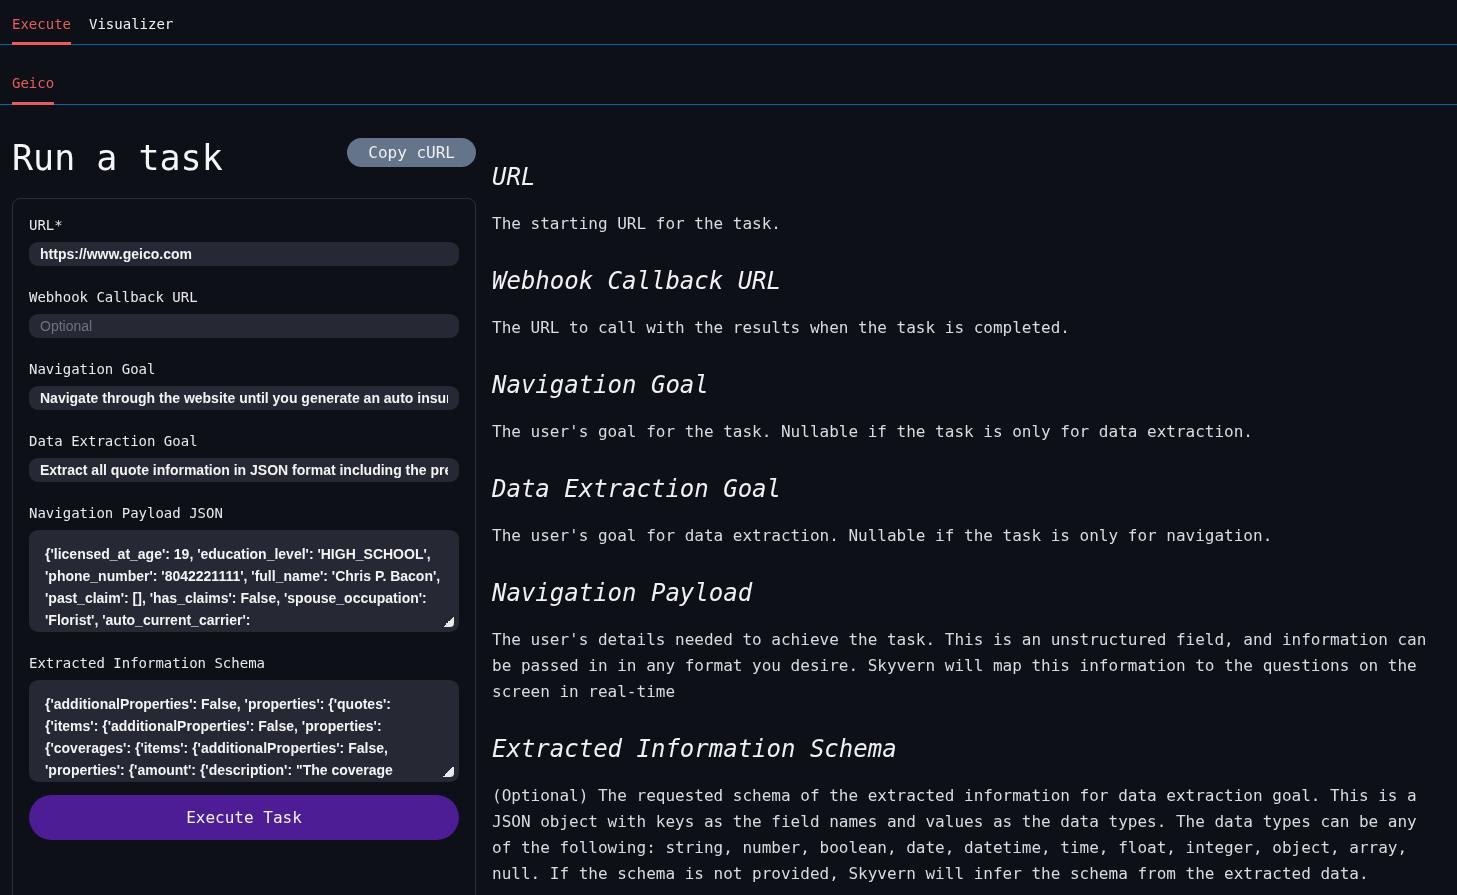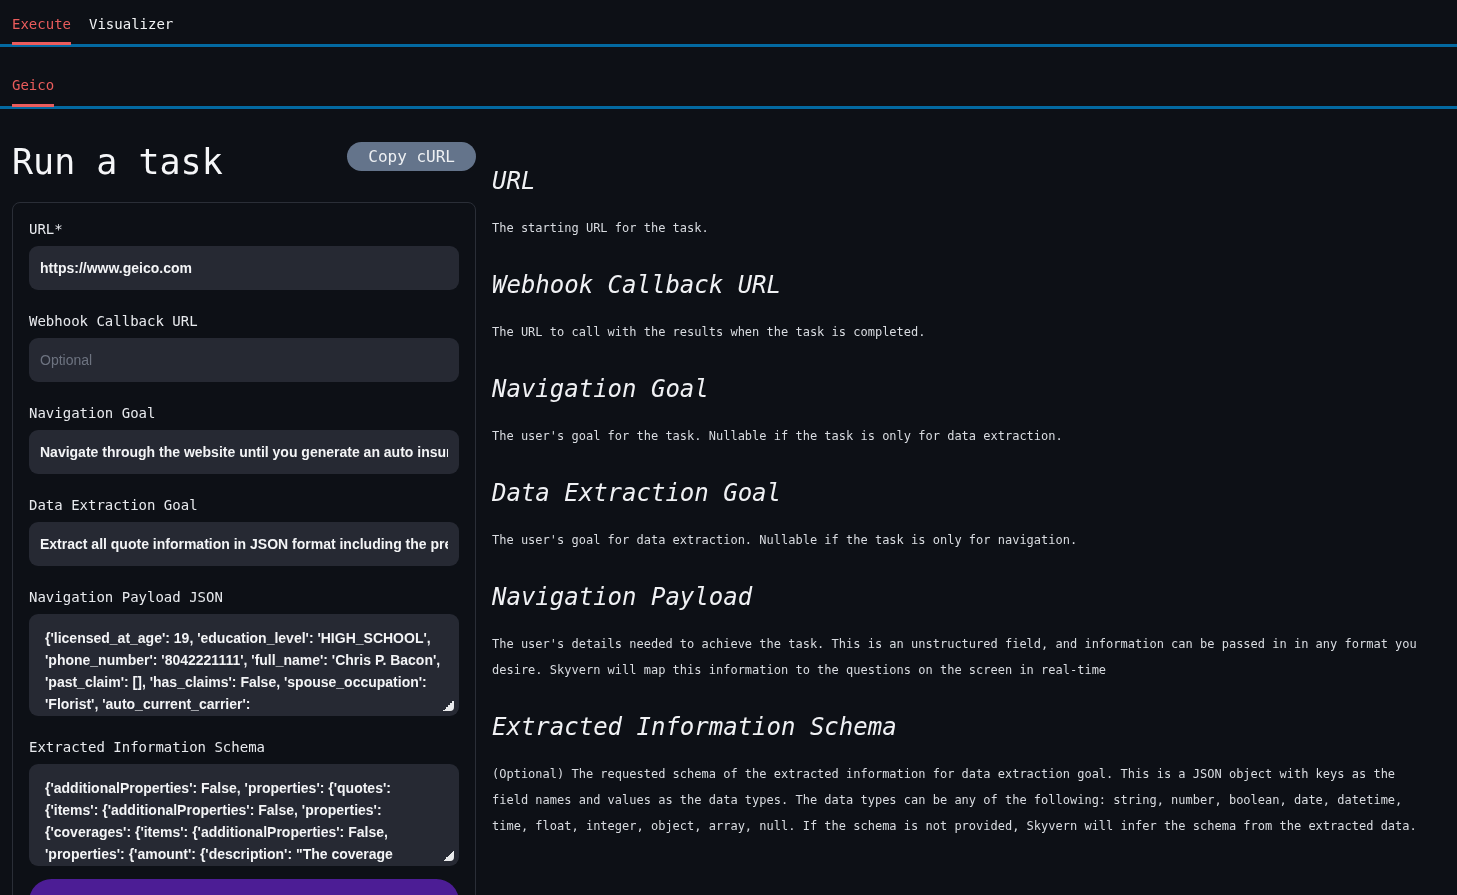--- a/index.html
+++ b/index.html
@@ -6,21 +6,21 @@
   html,body { width:1457px; height:895px; overflow:hidden; }
   body {
     background:#0d1016;
     color:#f2f3f5;
     font-family:"DejaVu Sans Mono", monospace;
   }
   
   .tabbar {
     display:flex; gap:18px;
     padding:0 27px 0 12px;
-    border-bottom:3px solid #0369a1;
+    border-bottom:1px solid #0369a1;
   }
   .tab {
     font-size:14px;
     color:#f2f3f5;
     padding:16px 0 12px;
     position:relative;
     cursor:pointer;
   }
   .tab.active { color:#ea5c5c; }
   .tab.active::after {
@@ -49,21 +49,21 @@
   .card {
     margin-top:14px;
     border:1px solid #2a2e37;
     border-radius:8px;
     padding:18px 16px 24px;
     min-height:720px;
   }
   .f-label { display:block; font-size:14px; color:#e8eaee; margin:23px 0 9px; }
   .f-label.first { margin-top:0; }
   .f-input {
-    display:block; width:100%; height:44px;
+    display:block; width:100%; height:24px;
     background:#262933; border:none; border-radius:9px;
     padding:0 11px;
     color:#f3f4f6;
     font-family:"Liberation Sans", sans-serif; font-size:14px; font-weight:bold;
     outline:none;
   }
   .f-input::placeholder { color:#6d7380; font-weight:normal; }
   .ta-wrap { position:relative; }
   .f-textarea {
     display:block; width:100%; height:102px;
@@ -85,21 +85,21 @@
   .execute-btn {
     display:block; width:100%; height:45px; margin-top:13px;
     border:none; border-radius:24px;
     background:#4c1d95; color:#f2f4f7;
     font-family:"DejaVu Sans Mono", monospace; font-size:16px;
     cursor:pointer;
   }
   
   .docs-title { font-size:27px; font-weight:500; color:#f3f4f6; line-height:30px; }
   .doc-h { font-size:24px; font-weight:500; color:#f0f1f4; line-height:28px; margin:30px 0 20px;font-style:italic; }
-  .doc-p { font-size:12px; font-weight:400; color:#d9dce1; line-height:26px; max-width:945px;margin-top:8px; }
+  .doc-p { font-size:16px; font-weight:400; color:#d9dce1; line-height:26px; max-width:945px;margin-top:8px; }
 </style>
 </head>
 <body>
 
 <nav class="tabbar">
   <div class="tab active">Execute</div>
   <div class="tab">Visualizer</div>
 </nav>
 
 <nav class="tabbar subbar">

